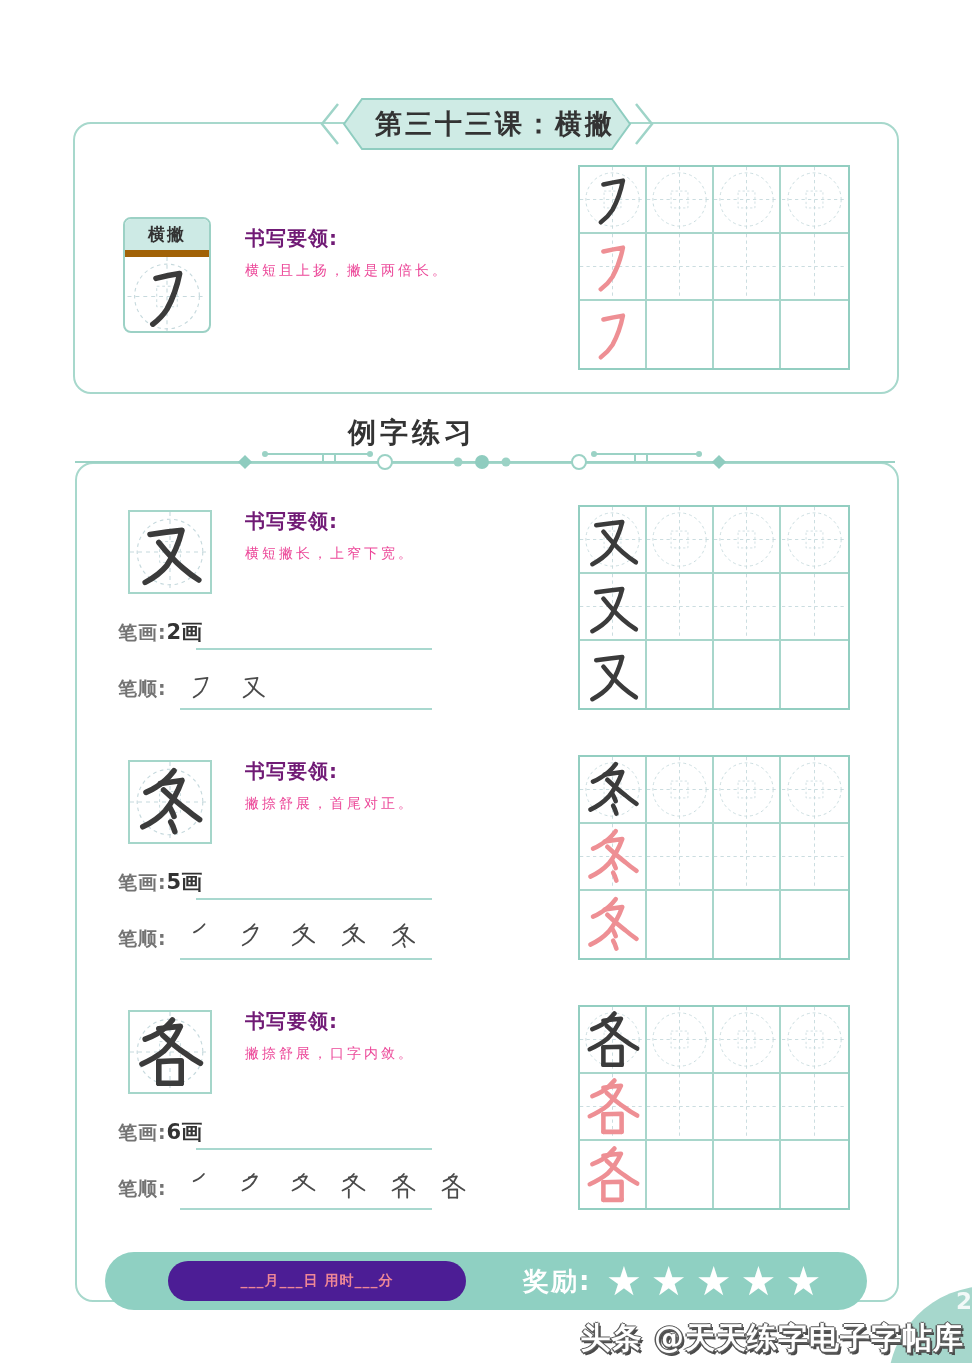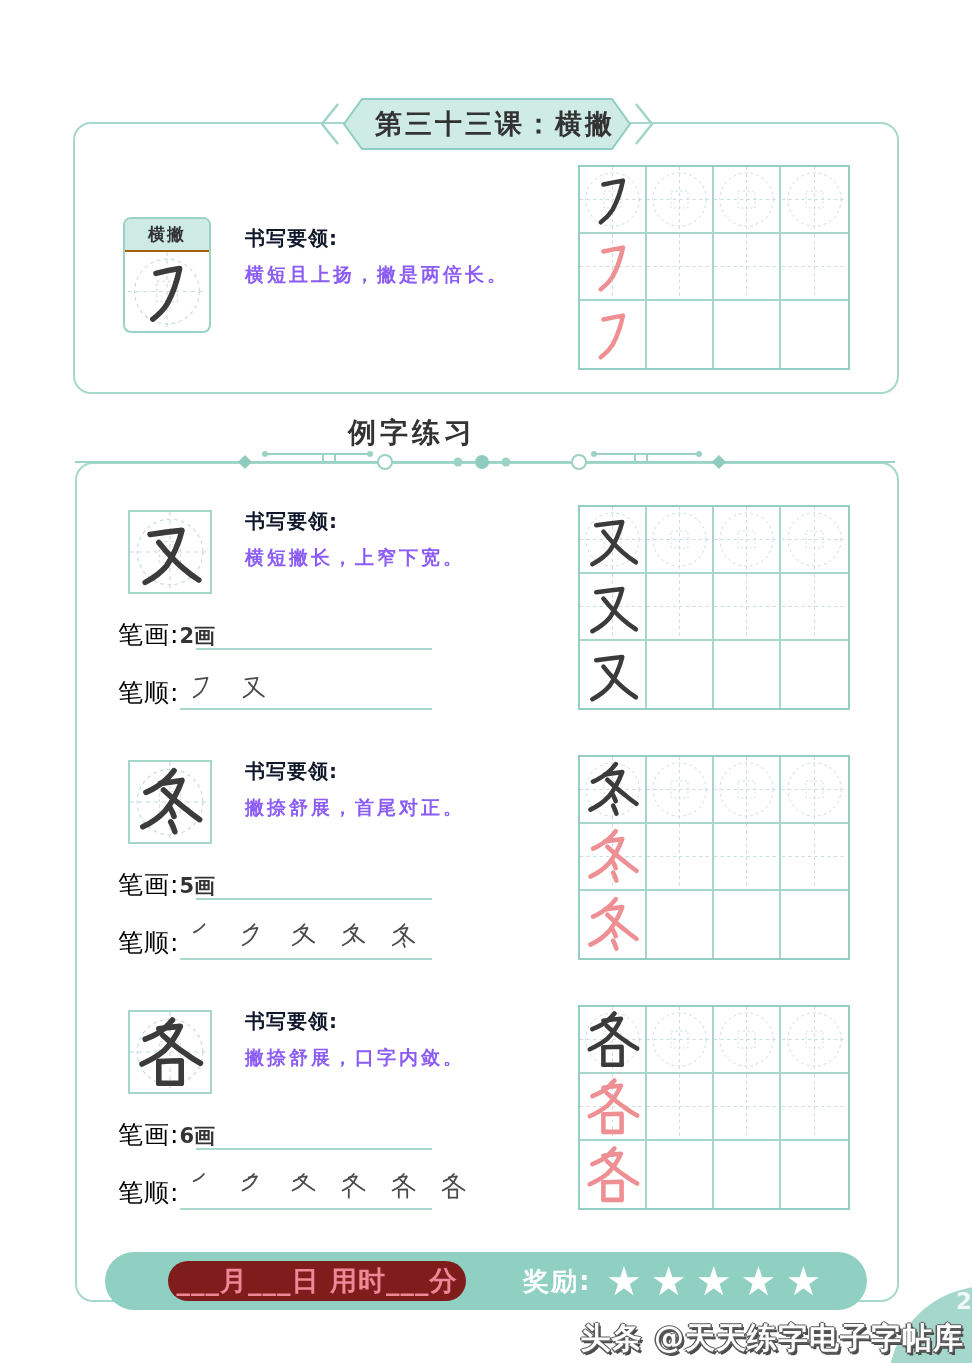--- a/index.html
+++ b/index.html
@@ -9,46 +9,46 @@
   
   .banner-wrap{left:312px;top:96px;width:350px;height:56px;}
   .banner-text{left:8px;top:0;width:100%;height:100%;display:flex;align-items:center;justify-content:center;
        font-size:27px;font-weight:bold;letter-spacing:3px;color:#333;}
   
   .panel{border:2px solid #a7d8cc;border-radius:18px;background:#fff;}
   #top-panel{left:73px;top:122px;width:822px;height:268px;}
   #main-panel{left:75px;top:462px;width:820px;height:836px;}
   
   #stroke-card{left:123px;top:217px;width:84px;height:112px;border:2px solid #9cd1c5;border-radius:8px;overflow:hidden;background:#fff;}
-  #stroke-card .card-head{height:31px;background:#cdeae5;border-bottom:2px solid #a16207;
+  #stroke-card .card-head{height:31px;background:#cdeae5;border-bottom:7px solid #a16207;
        display:flex;align-items:center;justify-content:center;font-size:17px;font-weight:bold;color:#333;letter-spacing:2px;}
   #stroke-card .card-body{position:relative;height:79px;}
   .card-body svg,.charcard svg{position:absolute;left:0;top:0;width:100%;height:100%;}
   
   .charcard{width:80px;height:80px;border:2px solid #a5d6ca;background:#fff;position:absolute;left:128px;}
   
-  .tips-label{font-size:20px;font-weight:bold;color:#0f172a;letter-spacing:1px;}
-  .tips-text{font-size:19px;color:#8b5cf6;letter-spacing:3px;font-weight:bold;}
-  .meta-label{font-size:25px;font-weight:normal;color:#000000;letter-spacing:1px;}
+  .tips-label{font-size:20px;font-weight:bold;color:#701a75;letter-spacing:1px;}
+  .tips-text{font-size:14px;color:#ec4899;letter-spacing:3px;}
+  .meta-label{font-size:19px;font-weight:bold;color:#737373;letter-spacing:1px;}
   .meta-value{font-size:21px;font-weight:bold;color:#333;}
   .uline{height:2px;background:#a9d8cf;}
   #section-title{left:0;top:414px;width:824px;text-align:center;font-size:28px;font-weight:bold;letter-spacing:4px;color:#333;}
   
   .pgrid{display:grid;grid-template-columns:repeat(4,67px);grid-auto-rows:67px;border:2px solid #93cec1;background:#fff;}
   .gcell{position:relative;border-right:2px solid #a8d6cb;border-bottom:2px solid #a8d6cb;}
   .gcell:nth-child(4n){border-right:none;}
   .gcell:nth-last-child(-n+4){border-bottom:none;}
   .gcell svg{position:absolute;left:0;top:0;width:100%;height:100%;}
   
   .order-row{display:flex;gap:20px;align-items:flex-end;}
   .order-row svg{width:30px;height:32px;}
   
   #footer-bar{left:105px;top:1252px;width:762px;height:58px;background:#8fd0c2;border-radius:29px;}
-  #date-pill{left:168px;top:1261px;width:298px;height:40px;background:#7f1d1d;border-radius:20px;
-       display:flex;align-items:center;justify-content:center;font-size:27px;font-weight:bold;color:#ee8796;letter-spacing:1px;}
+  #date-pill{left:168px;top:1261px;width:298px;height:40px;background:#4c1d95;border-radius:20px;
+       display:flex;align-items:center;justify-content:center;font-size:14px;font-weight:bold;color:#ee8796;letter-spacing:1px;}
   #reward-label{left:523px;top:1264px;font-size:26px;font-weight:bold;color:#ffffff;letter-spacing:2px;}
   #stars{left:606px;top:1252px;height:58px;display:flex;align-items:center;gap:9px;font-size:40px;color:#ffffff;}
   
   #corner-circle{left:888px;top:1286px;width:200px;height:200px;border-radius:50%;background:#a6d7cc;}
   #page-number{left:912px;top:1288px;font-size:23px;font-weight:bold;color:rgba(255,255,255,0.85);margin-left:44px;}
   #watermark{right:8px;top:1318px;font-size:30px;font-weight:bold;letter-spacing:1px;color:#ffffff;
        text-shadow:-1.5px 0 #5a5a5a,1.5px 0 #5a5a5a,0 -1.5px #5a5a5a,0 1.5px #5a5a5a,2.5px 2.5px 0 #4a4a4a;}
 </style>
 </head>
 <body>

